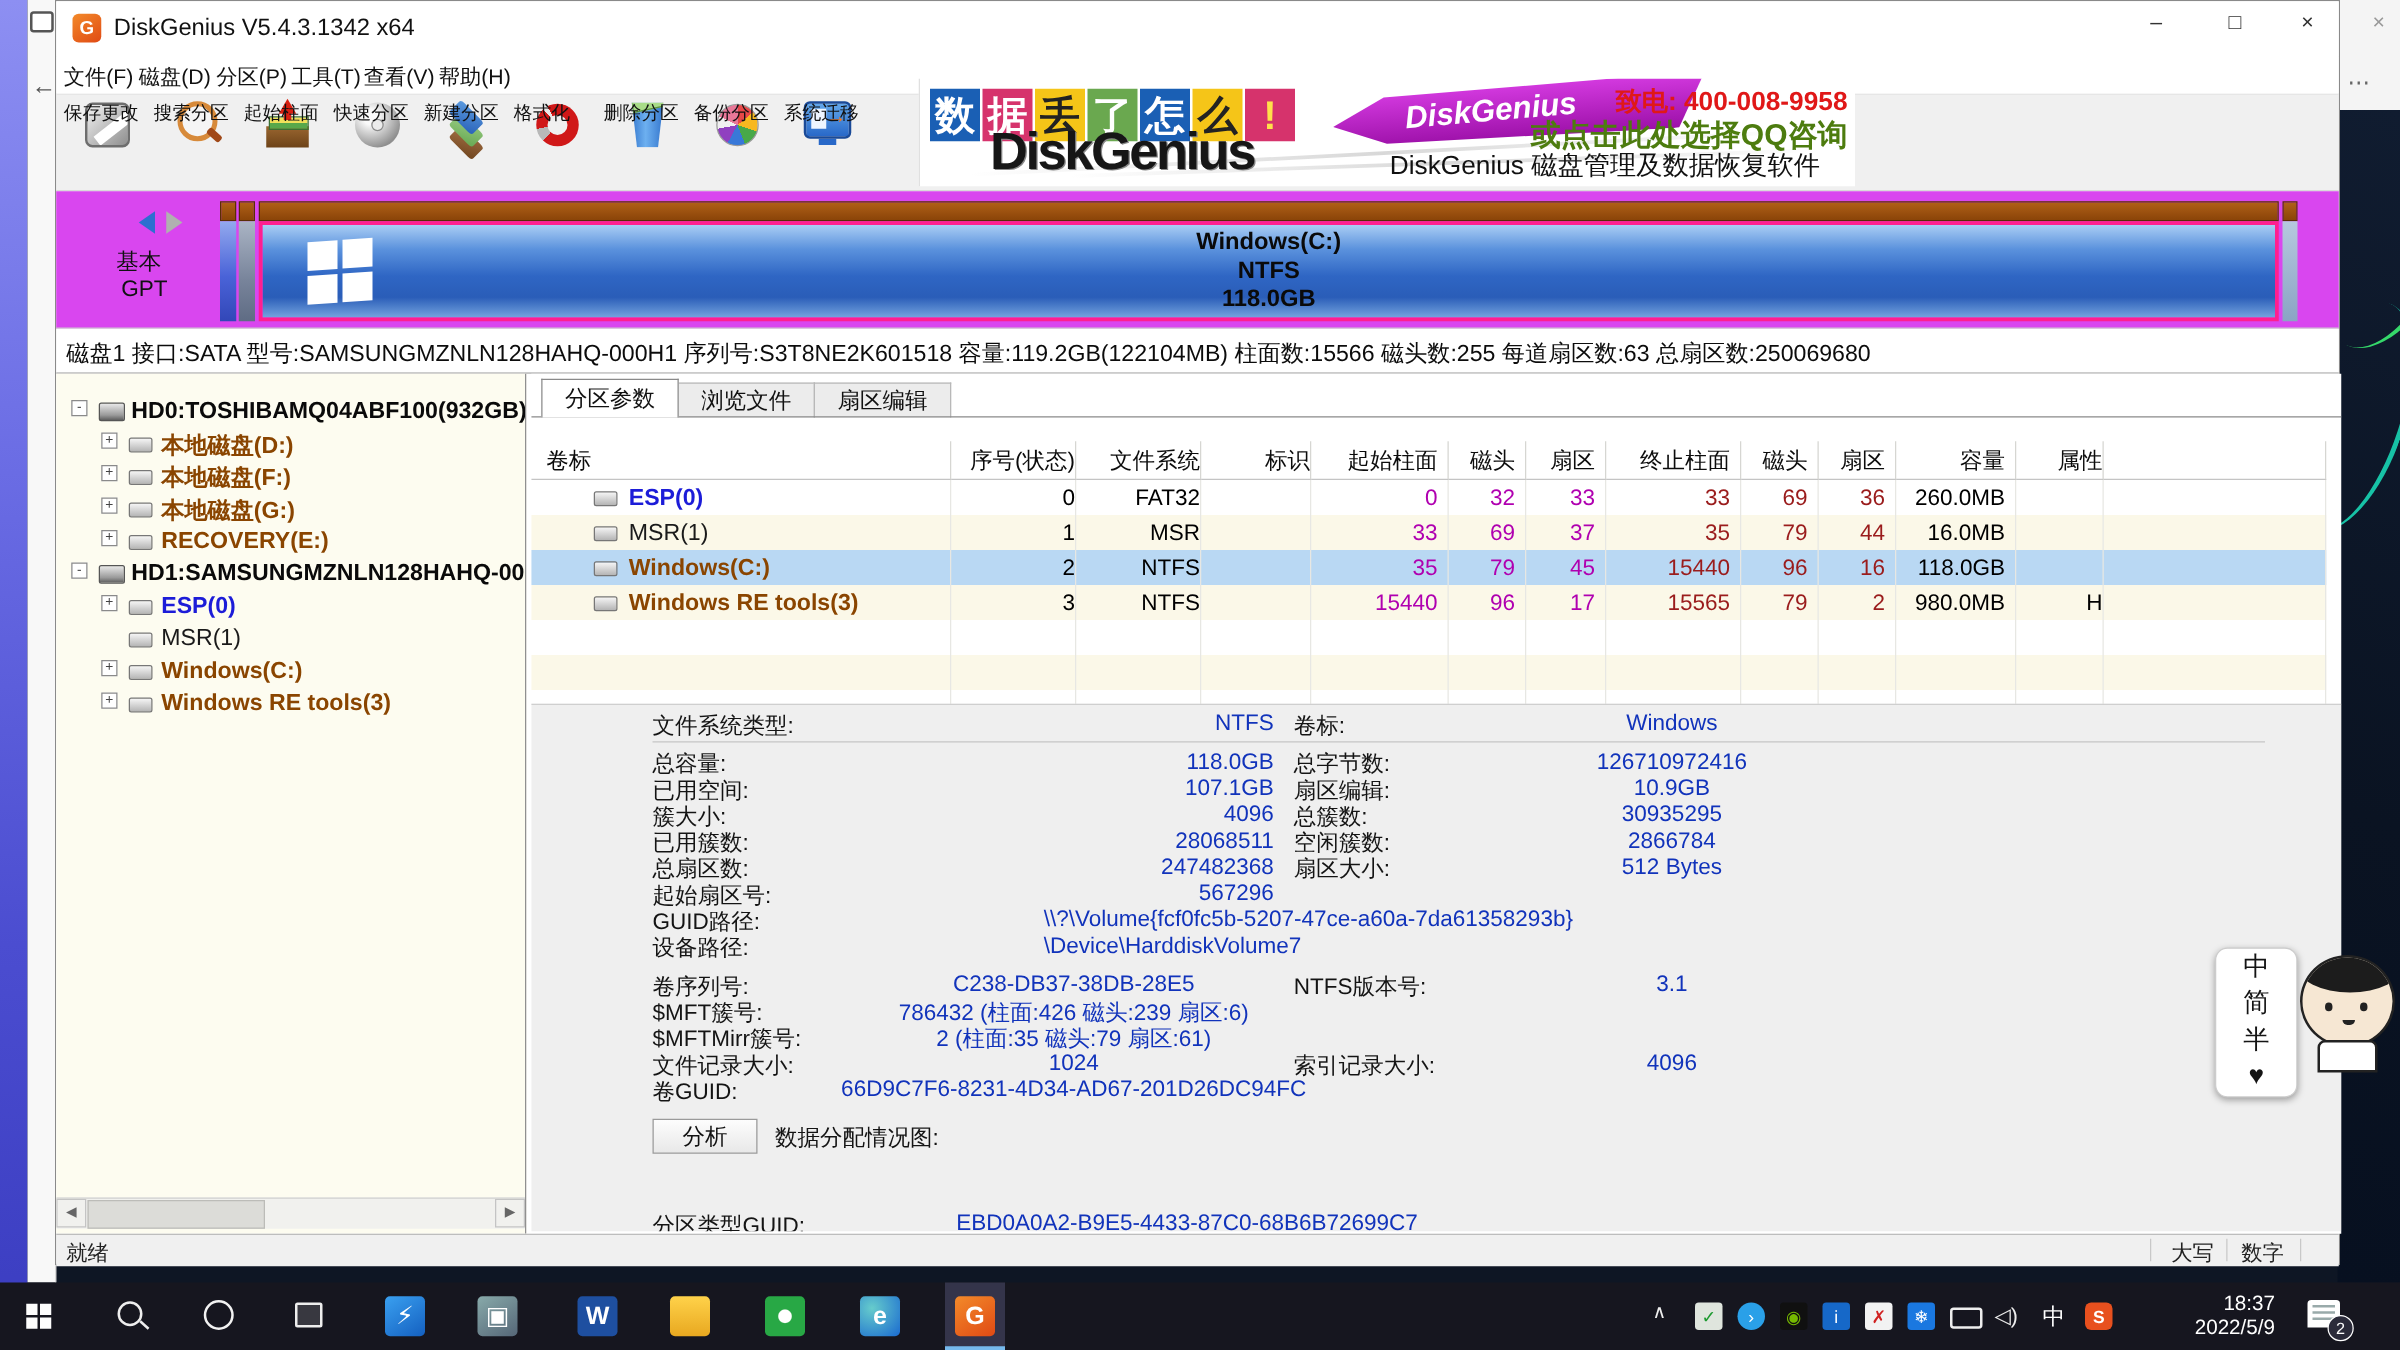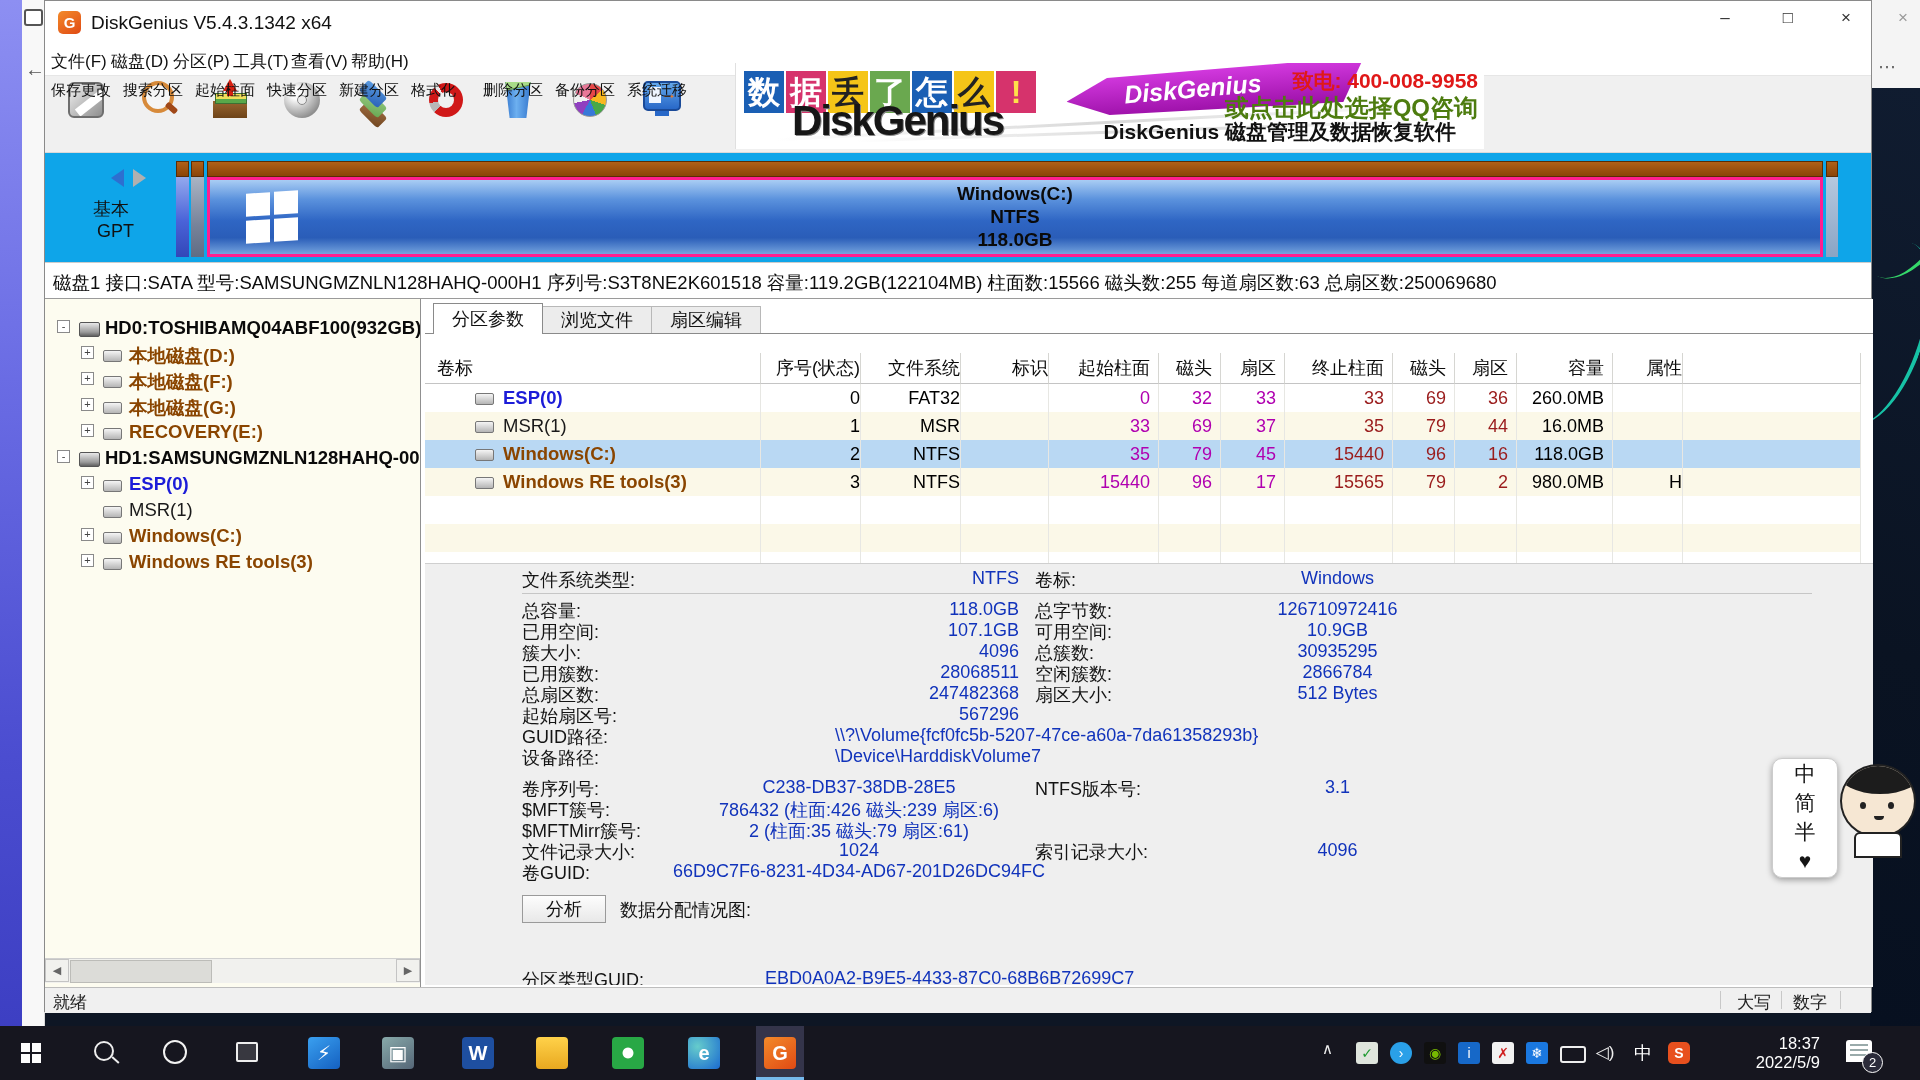--- a/index.html
+++ b/index.html
@@ -57,24 +57,24 @@
   .ic-migrate:after{content:"→";position:absolute;right:2px;top:2px;font-size:16px;font-weight:bold;color:#f07820;}
   .ic-migrate-stand{width:14px;height:5px;margin:0 auto;background:#2868c8;}
   
   #banner{left:690px;top:62px;width:748px;height:86px;background:#fff;overflow:hidden;border-left:1px solid #e0e0e0;}
   .slog{position:absolute;top:8px;width:40px;height:42px;color:#fff;font-size:32px;font-weight:bold;text-align:center;line-height:42px;}
   #banner-logo{position:absolute;left:56px;top:34px;font-size:42px;font-weight:900;color:#161616;letter-spacing:-2px;text-shadow:1px 1px 0 #888;}
   #ribbon{position:absolute;left:330px;top:4px;width:300px;height:44px;background:linear-gradient(180deg,#d43ae0,#9c10a8);clip-path:polygon(0 55%,14% 8%,100% 0,92% 100%,14% 92%);transform:rotate(-4deg);}
   #ribbon span{position:absolute;left:58px;top:6px;color:#fff;font-size:25px;font-weight:bold;font-style:italic;transform:rotate(-1deg);}
   #phone1{position:absolute;right:6px;top:4px;color:#e01818;font-size:21px;font-weight:bold;}
   #phone2{position:absolute;right:6px;top:29px;color:#4d7c0f;font-size:24px;font-weight:bold;}
-  #banner-sub{position:absolute;right:28px;bottom:3px;color:#111;font-size:21px;font-weight:bold;}
+  #banner-sub{position:absolute;right:28px;bottom:3px;color:#111;font-size:21px;font-weight:normal;}
   .swirl{position:absolute;height:3px;background:linear-gradient(90deg,transparent,#d8d8d8,transparent);}
   
-  #partpanel{left:0;top:152px;width:100%;height:110px;background:#0ea5e9;border-bottom:1px solid #cccccc;box-sizing:border-box;}
+  #partpanel{left:0;top:152px;width:100%;height:110px;background:#d946ef;border-bottom:1px solid #cccccc;box-sizing:border-box;}
   .navtri{position:absolute;top:16px;width:0;height:0;border-top:9px solid transparent;border-bottom:9px solid transparent;}
   #nav-left{left:66px;border-right:13px solid #2d6fd0;}
   #nav-right{left:88px;border-left:13px solid #b0b0b0;}
   #lbl-basic{left:48px;top:44px;font-size:18px;color:#111;}
   #lbl-gpt{left:52px;top:68px;font-size:18px;color:#111;}
   .pbar{position:absolute;top:8px;height:96px;}
   .pcap{height:16px;background:linear-gradient(180deg,#b06018,#8a4408);border:1px solid #5a2d05;box-sizing:border-box;}
   .pbody{height:80px;box-sizing:border-box;}
   #pb1 .pbody{background:linear-gradient(180deg,#93a9ee,#4a63d8 55%,#3247b8);}
   #pb2 .pbody{background:linear-gradient(180deg,#aab4c4,#77839a 60%,#5f6c84);}
@@ -523,21 +523,21 @@
         </div>
         <div class="drow" style="top:35px">
           <span class="dlab dlab-l">总容量:</span>
             <span class="dval dv-l1">118.0GB</span>
           <span class="dlab dlab-r">总字节数:</span>
             <span class="dval dv-r">126710972416</span>
         </div>
         <div class="drow" style="top:56px">
           <span class="dlab dlab-l">已用空间:</span>
             <span class="dval dv-l1">107.1GB</span>
-          <span class="dlab dlab-r">可用空间:</span>
+          <span class="dlab dlab-r">扇区编辑:</span>
             <span class="dval dv-r">10.9GB</span>
         </div>
         <div class="drow" style="top:77px">
           <span class="dlab dlab-l">簇大小:</span>
             <span class="dval dv-l1">4096</span>
           <span class="dlab dlab-r">总簇数:</span>
             <span class="dval dv-r">30935295</span>
         </div>
         <div class="drow" style="top:98px">
           <span class="dlab dlab-l">已用簇数:</span>

